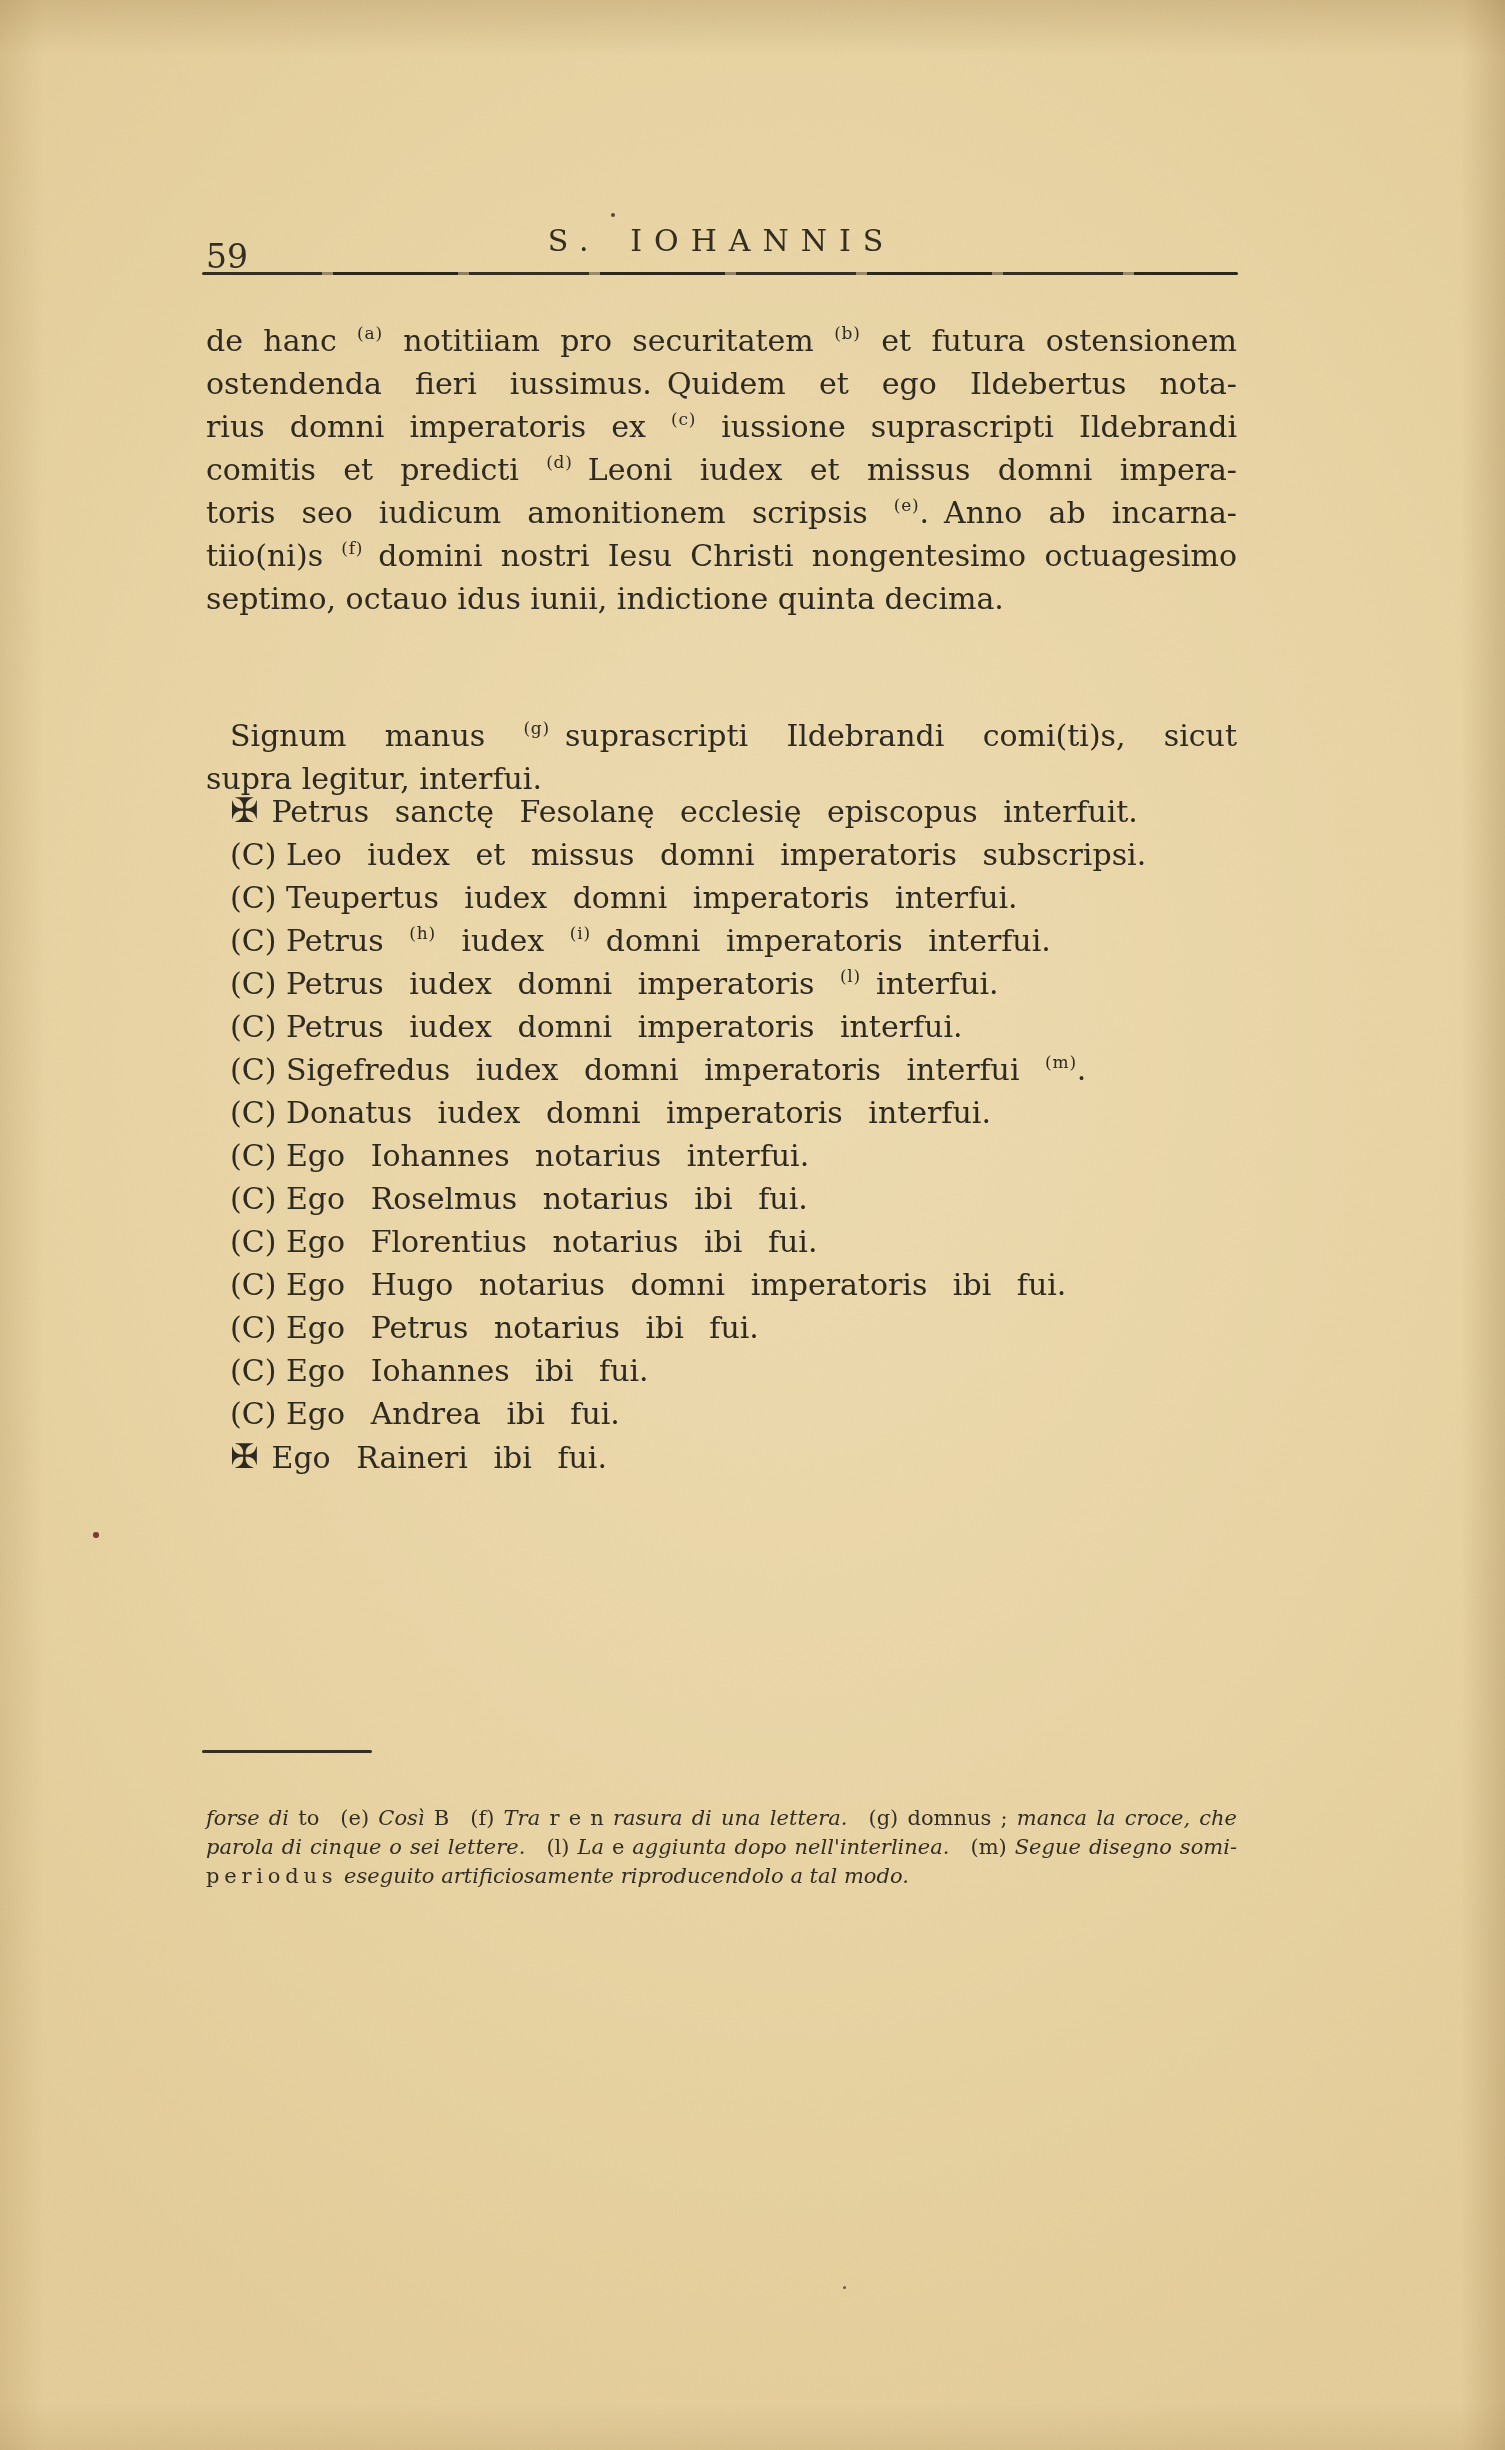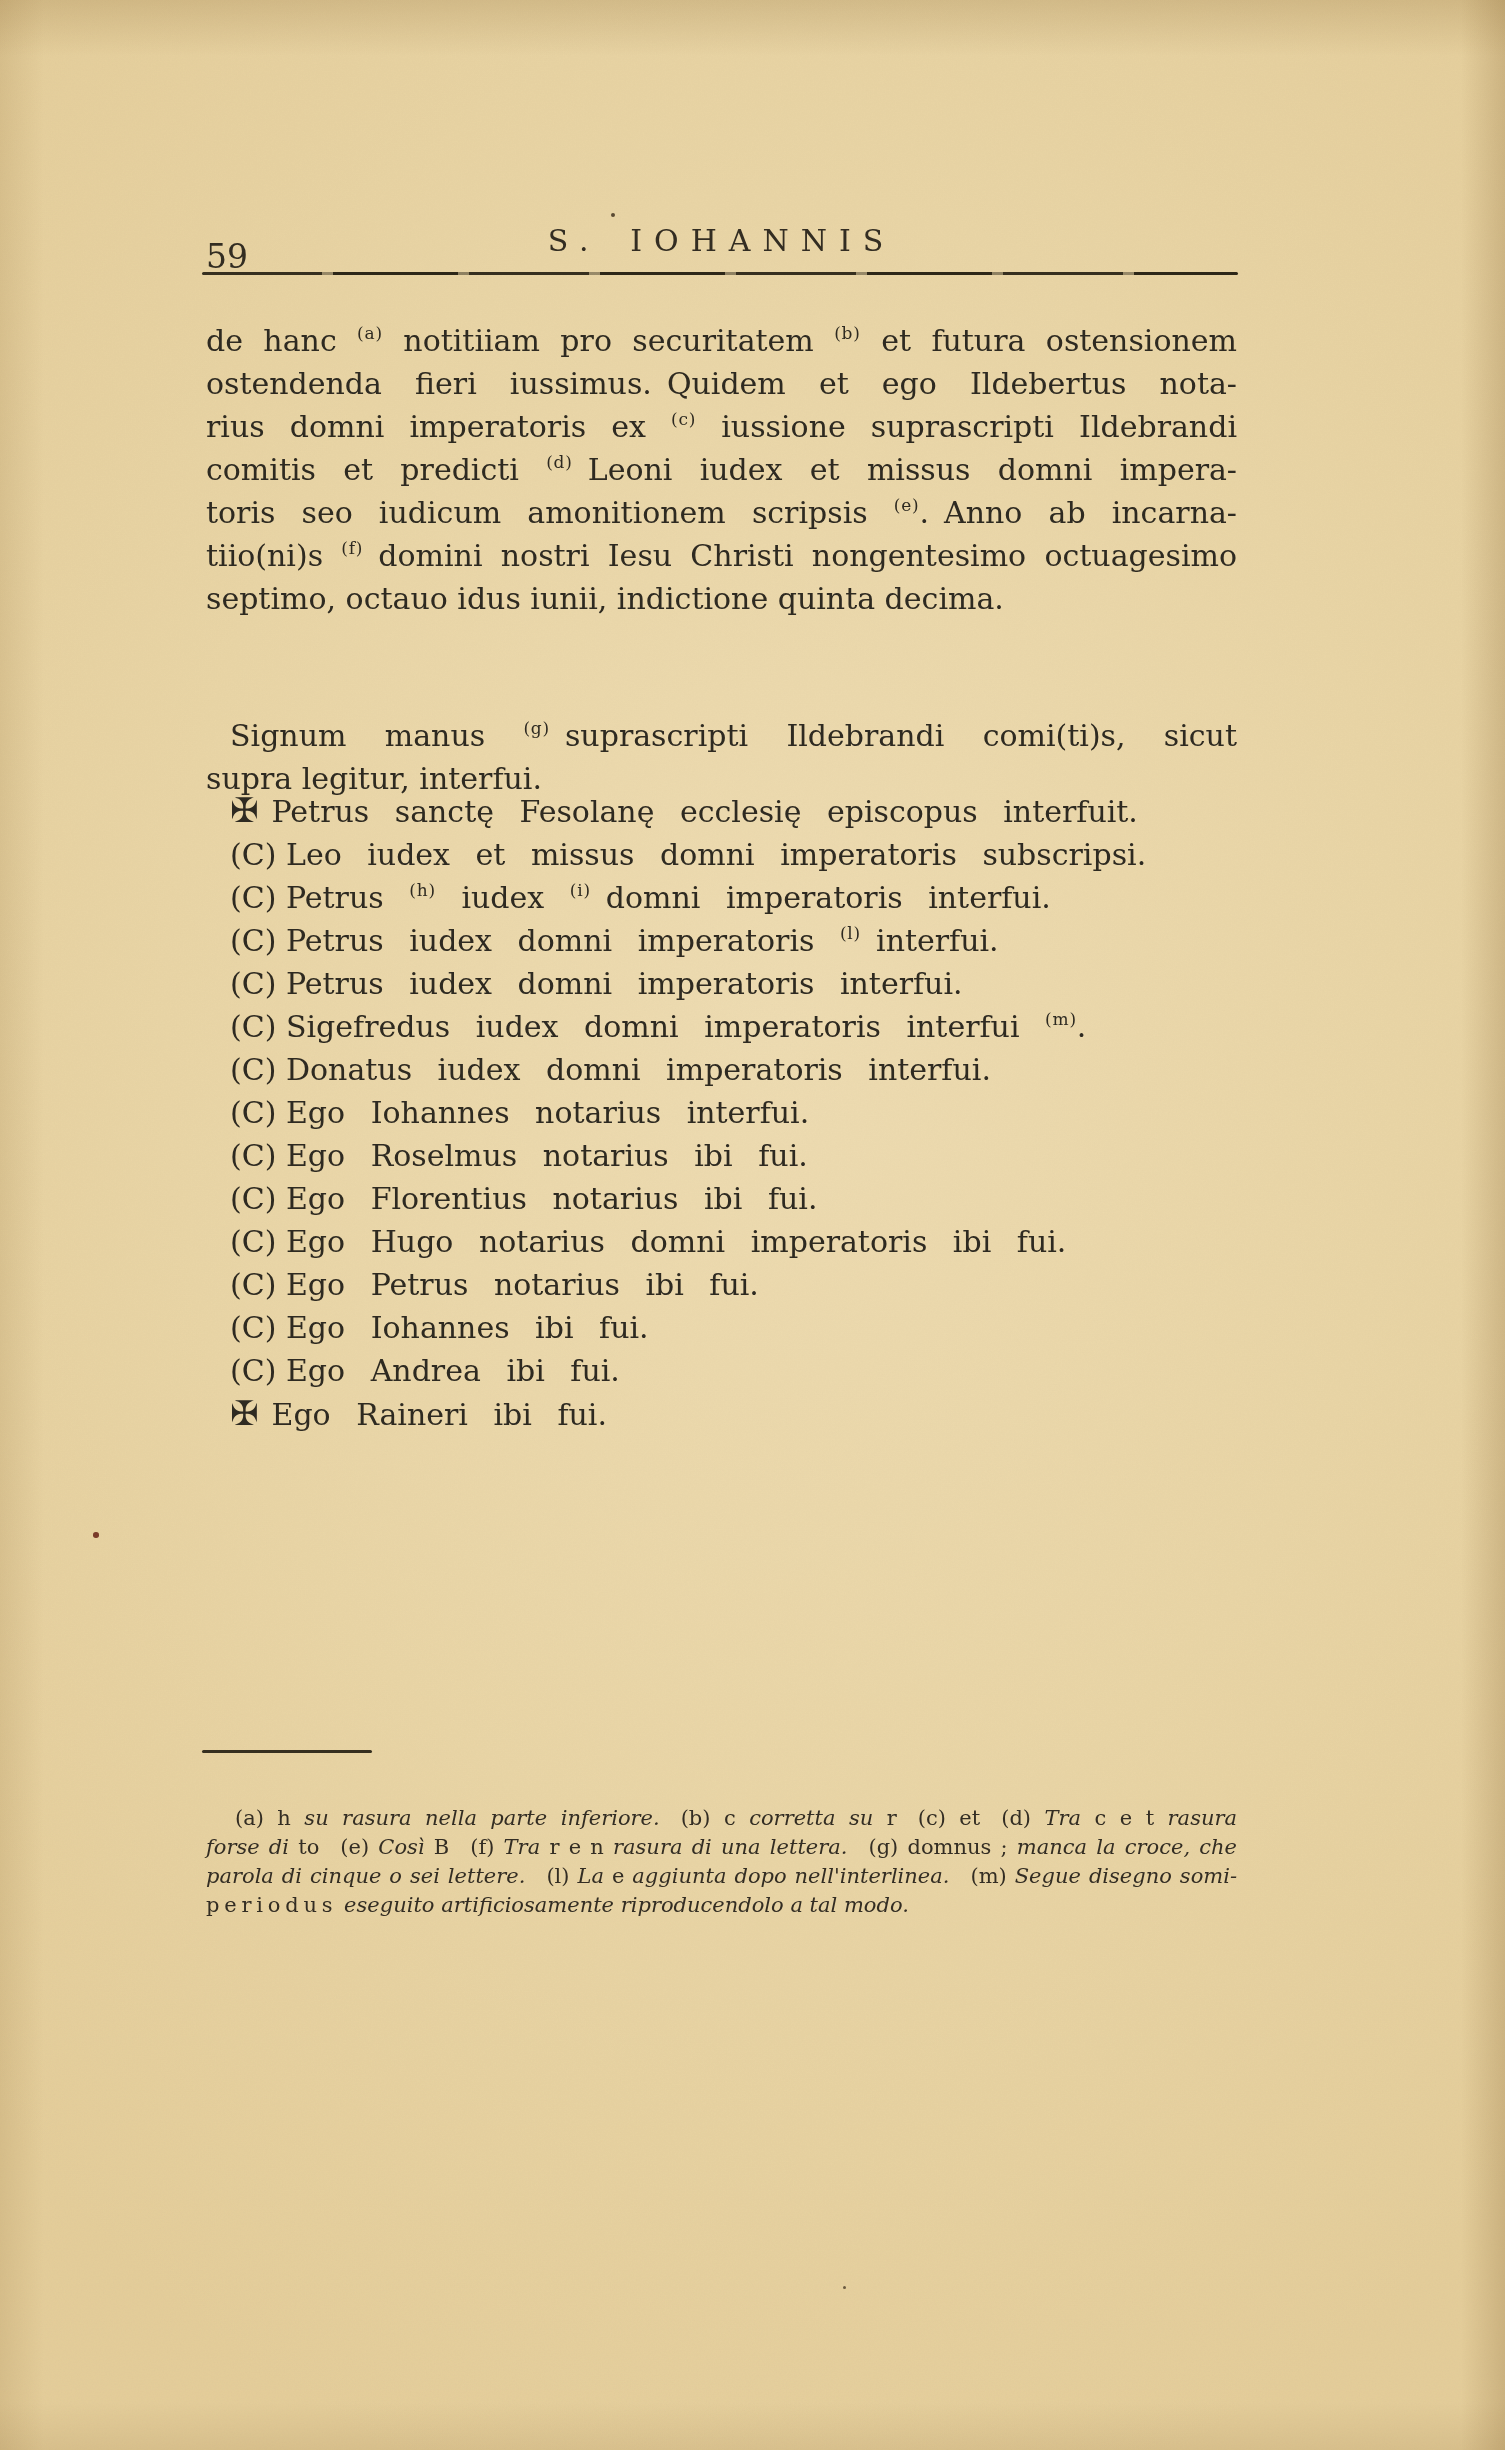--- a/index.html
+++ b/index.html
@@ -122,38 +122,38 @@
         <div class="tline last">septimo, octauo idus iunii, indictione quinta decima.</div>
       </div>
     <div class="para para-2" id="para-p2">
         <div class="tline indent">Signum manus <sup class="fnref">(g)</sup> suprascripti Ildebrandi comi(ti)s, sicut</div>
         <div class="tline last">supra legitur, interfui.</div>
       </div>
 
     <div class="witness-list" id="witness-list">
         <div class="witness"><span class="marker cross">✠</span>Petrus sanctę Fesolanę ecclesię episcopus interfuit.</div>
         <div class="witness"><span class="marker">(C)</span>Leo iudex et missus domni imperatoris subscripsi.</div>
+        <div class="witness"><span class="marker">(C)</span>Teupertus iudex domni imperatoris interfui.</div>
         <div class="witness"><span class="marker">(C)</span>Petrus <sup class="fnref">(h)</sup> iudex <sup class="fnref">(i)</sup> domni imperatoris interfui.</div>
         <div class="witness"><span class="marker">(C)</span>Petrus iudex domni imperatoris <sup class="fnref">(l)</sup> interfui.</div>
         <div class="witness"><span class="marker">(C)</span>Petrus iudex domni imperatoris interfui.</div>
         <div class="witness"><span class="marker">(C)</span>Sigefredus iudex domni imperatoris interfui <sup class="fnref">(m)</sup>.</div>
         <div class="witness"><span class="marker">(C)</span>Donatus iudex domni imperatoris interfui.</div>
         <div class="witness"><span class="marker">(C)</span>Ego Iohannes notarius interfui.</div>
         <div class="witness"><span class="marker">(C)</span>Ego Roselmus notarius ibi fui.</div>
         <div class="witness"><span class="marker">(C)</span>Ego Florentius notarius ibi fui.</div>
         <div class="witness"><span class="marker">(C)</span>Ego Hugo notarius domni imperatoris ibi fui.</div>
         <div class="witness"><span class="marker">(C)</span>Ego Petrus notarius ibi fui.</div>
         <div class="witness"><span class="marker">(C)</span>Ego Iohannes ibi fui.</div>
         <div class="witness"><span class="marker">(C)</span>Ego Andrea ibi fui.</div>
         <div class="witness"><span class="marker cross">✠</span>Ego Raineri ibi fui.</div>
       </div>
 
     <div class="fn-rule"></div>
     <div class="fn-block" id="footnote-block">
-        <div class="fn-line first"><span class="r">(a) h </span><span class="i">su rasura nella parte inferiore.</span><span class="r">  (b) c </span><span class="i">corretta su</span><span class="r"> r  (c) et  (d) </span><span class="i">Tra</span><span class="r"> c e t </span><span class="i">rasura</span></div>
         <div class="fn-line"><span class="i">forse di </span><span class="r">to  (e) </span><span class="i">Così</span><span class="r"> B  (f) </span><span class="i">Tra</span><span class="r"> r e n </span><span class="i">rasura di una lettera.</span><span class="r">  (g) domnus ; </span><span class="i">manca la croce, che</span></div>
         <div class="fn-line"><span class="i">parola di cinque o sei lettere.</span><span class="r">  (l) </span><span class="i">La </span><span class="r">e </span><span class="i">aggiunta dopo nell'interlinea.</span><span class="r">  (m) </span><span class="i">Segue disegno somi-</span></div>
         <div class="fn-line last"><span class="sp">periodus</span><span class="i"> eseguito artificiosamente riproducendolo a tal modo.</span></div>
       </div>
 
   </div>
 </div>
 
 
 </body></html>

